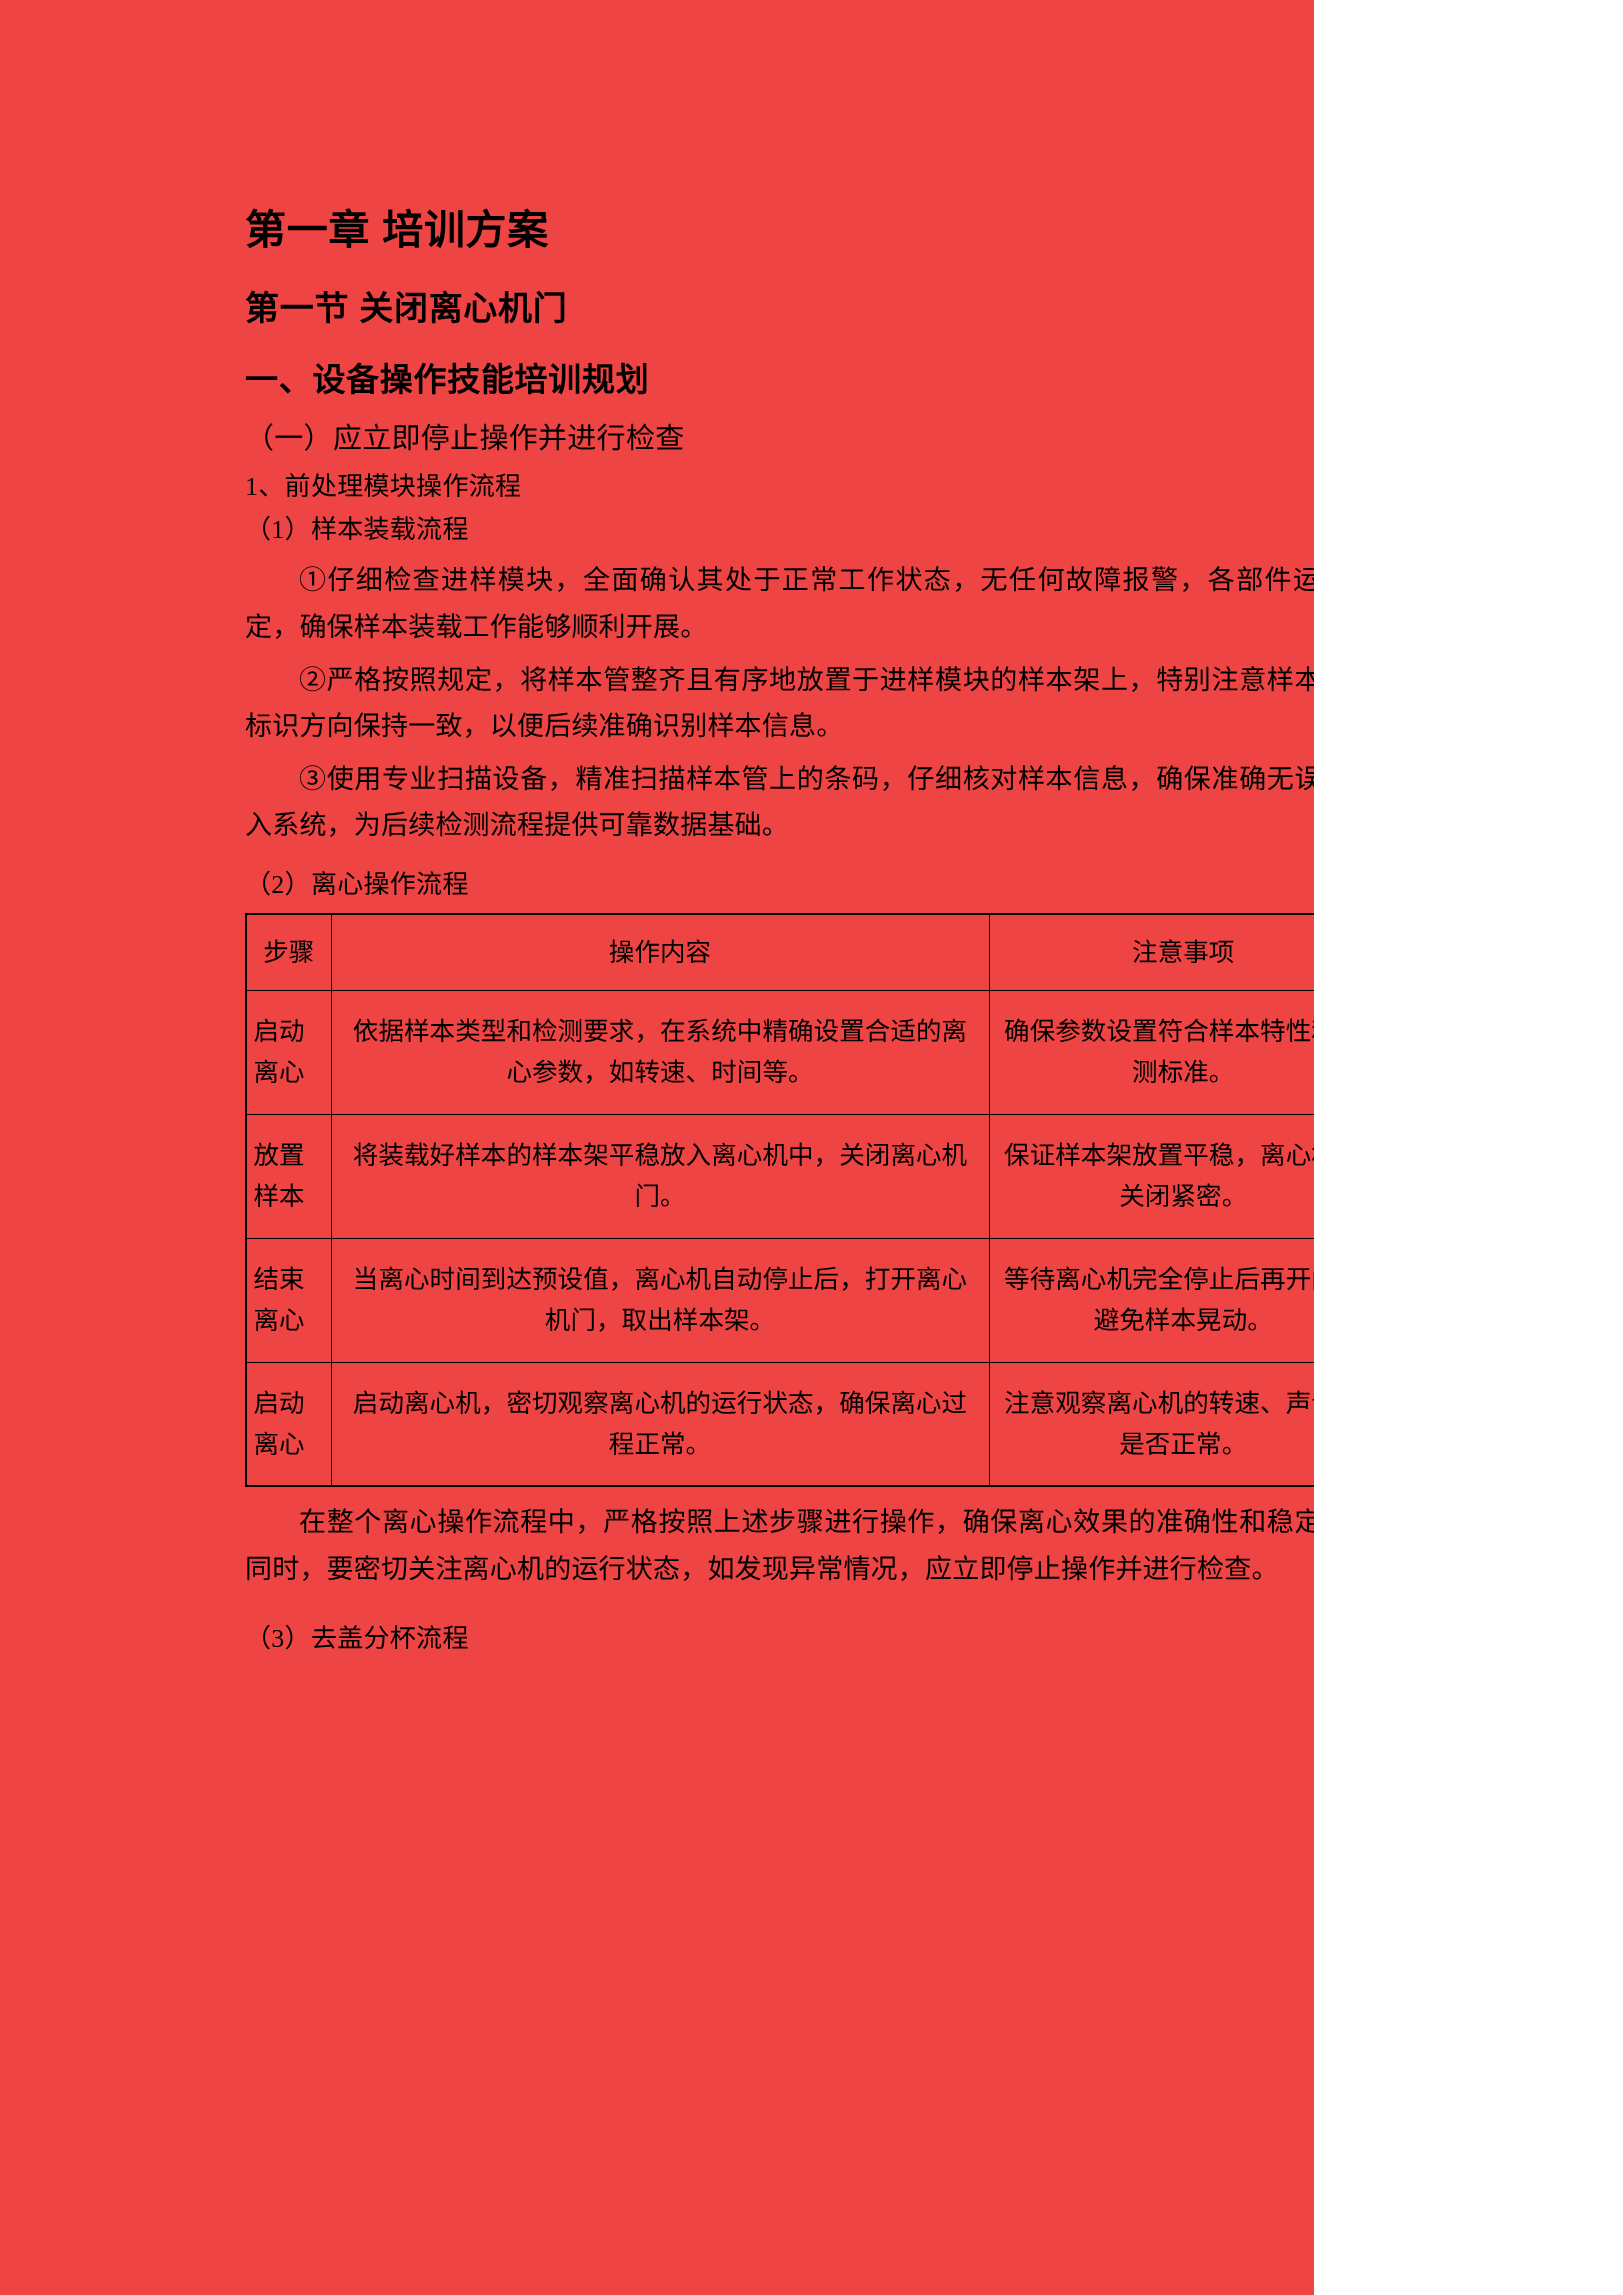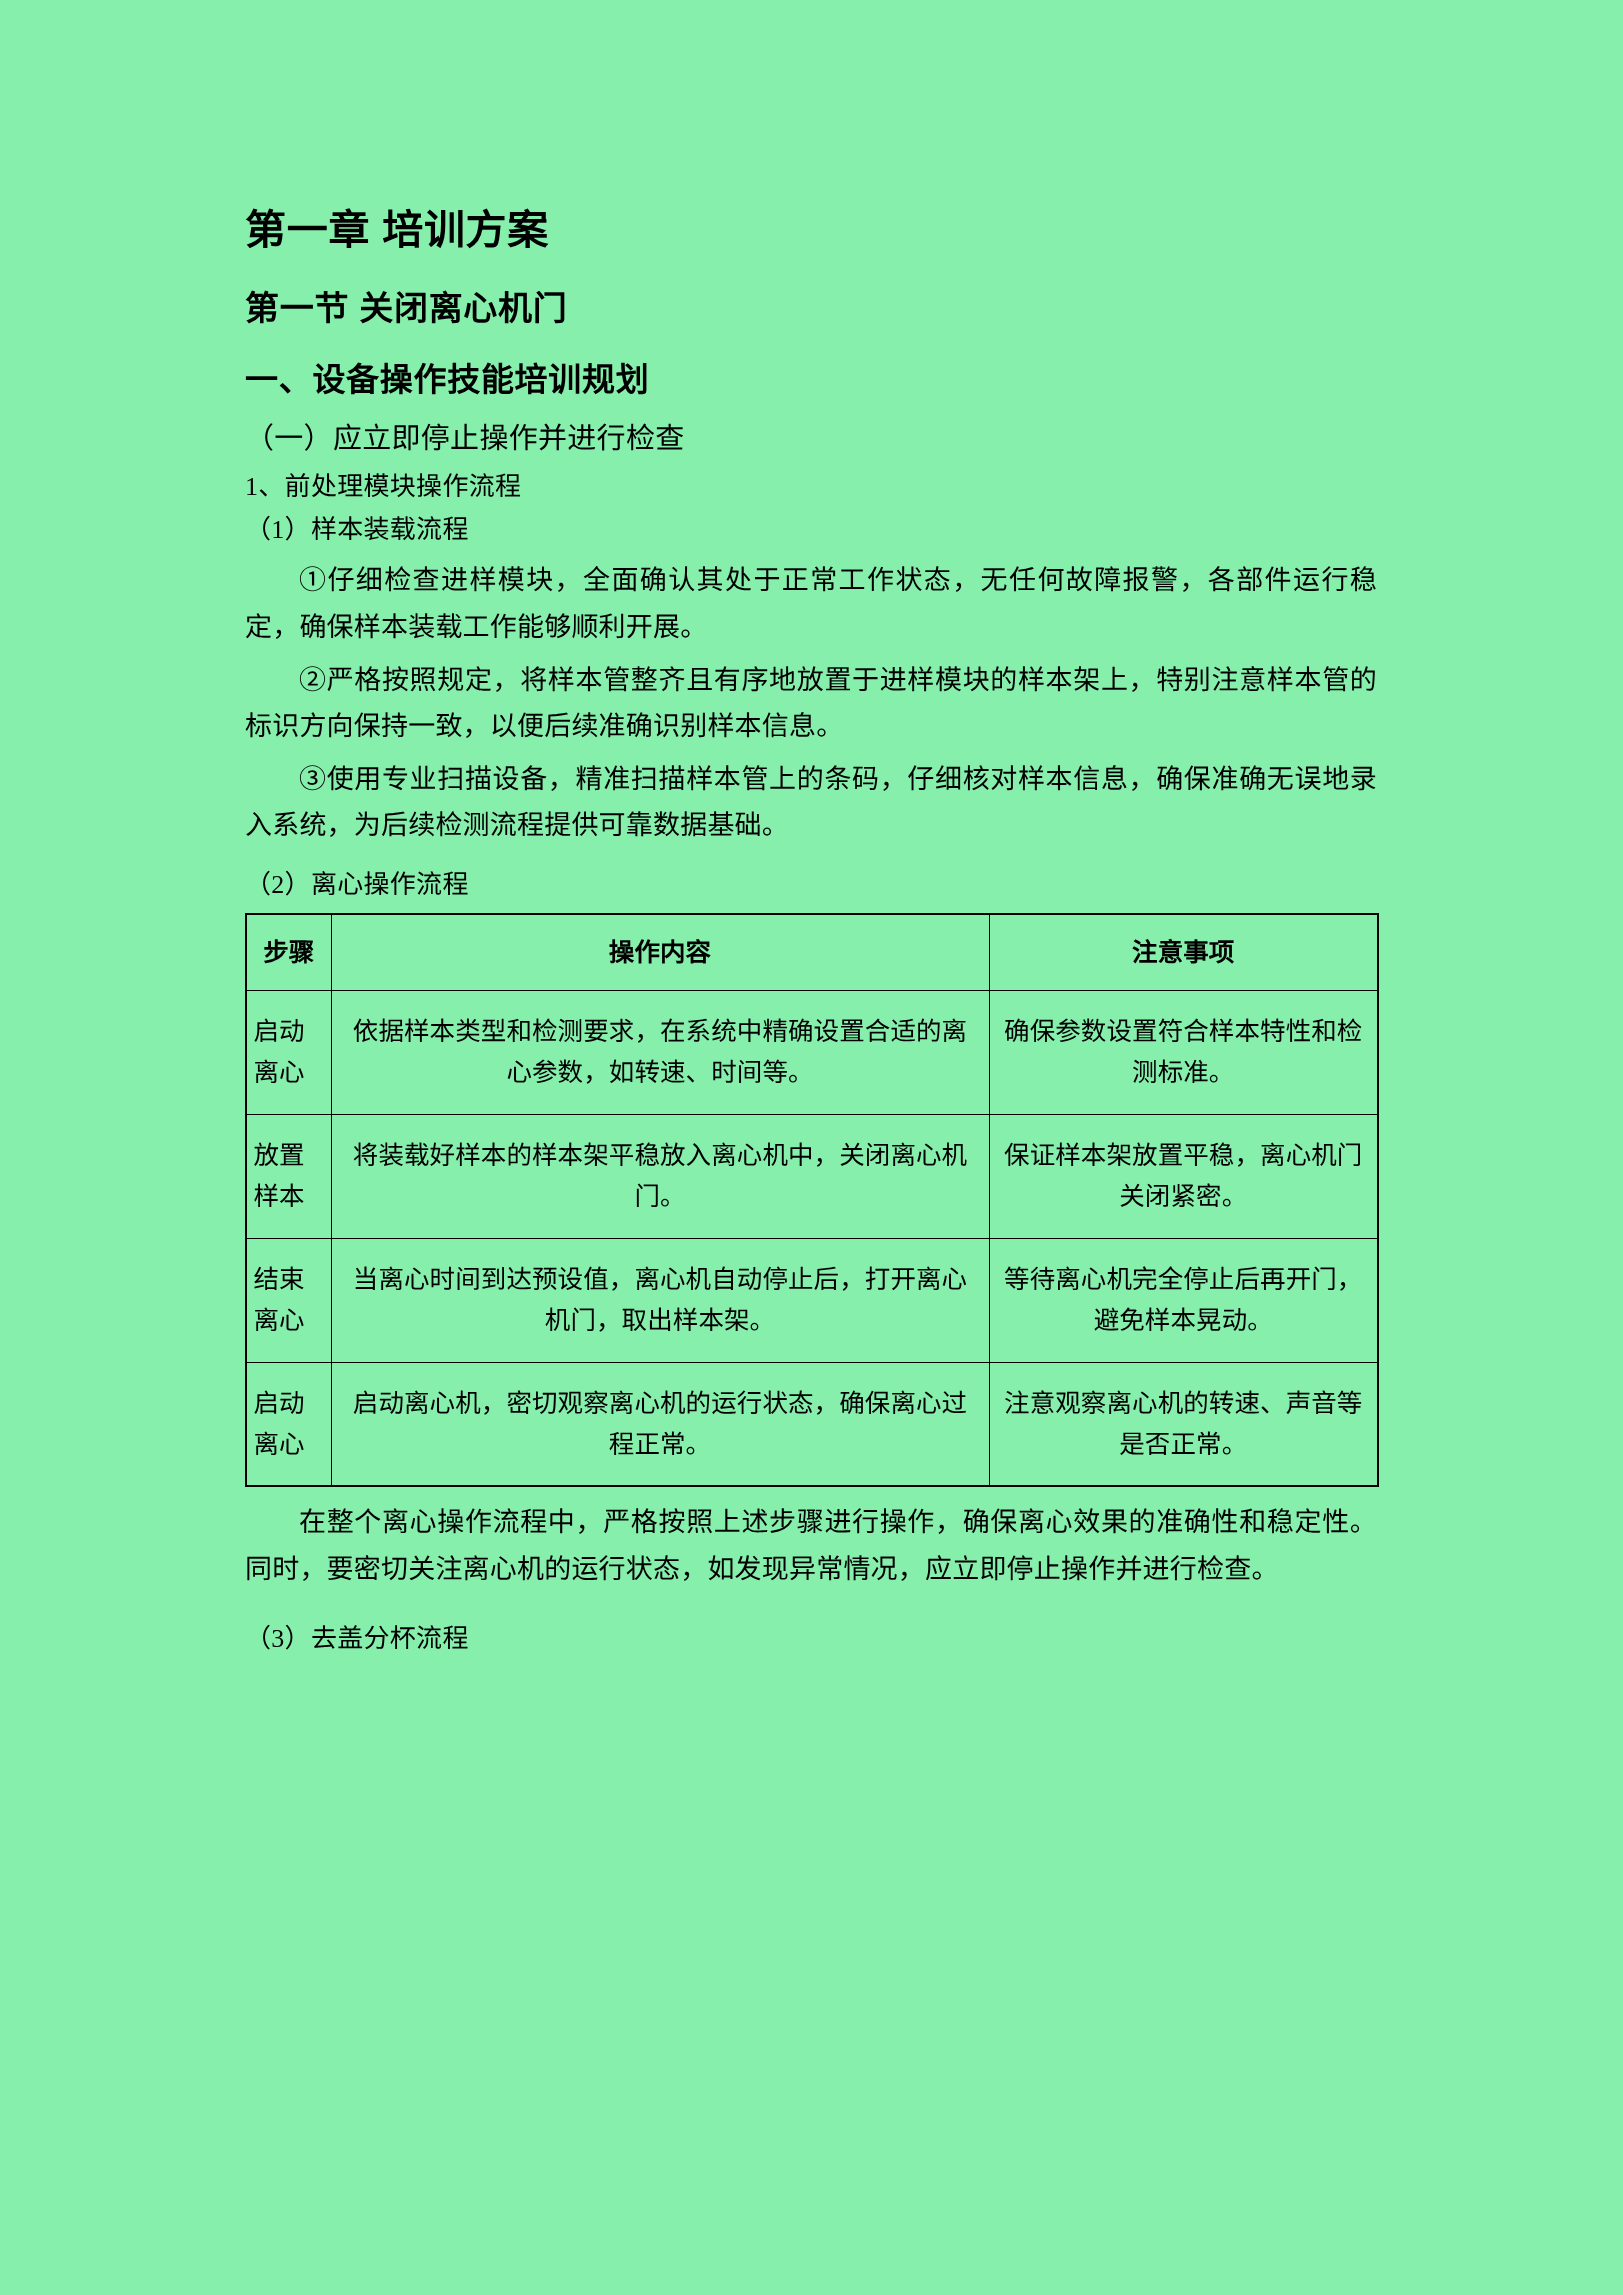--- a/index.html
+++ b/index.html
@@ -7,23 +7,23 @@
     margin: 0;
     padding: 0;
     background: #ffffff;
   }
   body {
     font-family: "Liberation Serif", "DejaVu Serif", serif;
     color: #000000;
   }
   .page {
     position: relative;
-    width: 1623px;
+    width: 1314px;
     height: 2295px;
-    background: #86efac;
+    background: #ef4444;
     box-sizing: border-box;
     padding: 206px 246px 0 245px;
     overflow: hidden;
   }
   .content {
     width: 1132px;
   }
 
   
   .h-chapter {
@@ -96,21 +96,21 @@
   .proc-table th,
   .proc-table td {
     border: 1.3px solid #000000;
     padding: 14.4px 9.2px;
     font-size: 25.5px;
     line-height: 1.62;
     vertical-align: middle;
     letter-spacing: 0.1px;
   }
   .proc-table th {
-    font-weight: bold;
+    font-weight: normal;
     padding: 17px 9.2px;
   }
   .proc-table td.step-cell {
     text-align: left;
     padding-left: 6.5px;
     padding-right: 3.9px;
     word-break: break-all;
   }
   .proc-table td.oper-cell,
   .proc-table td.note-cell {

